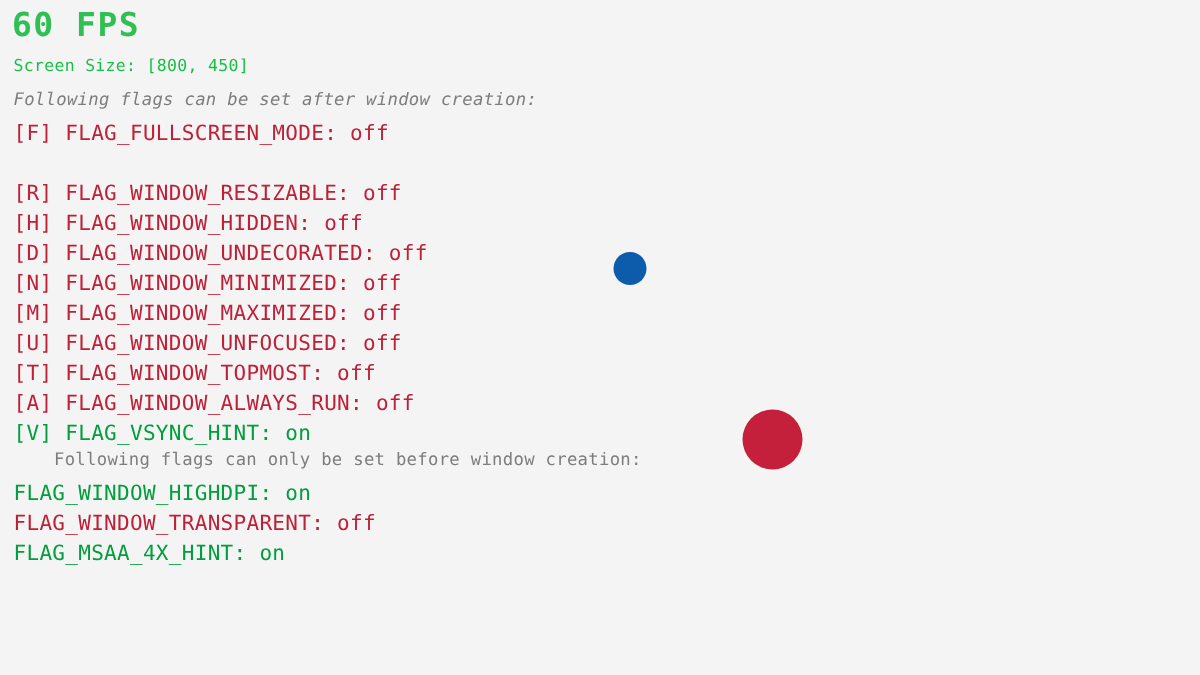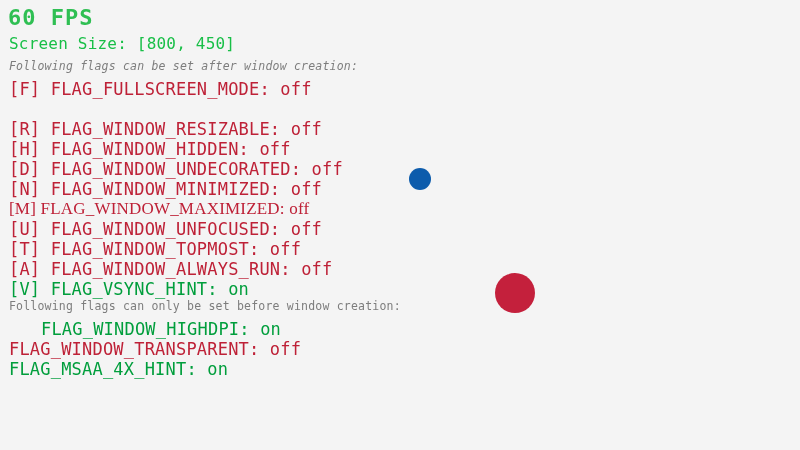--- a/index.html
+++ b/index.html
@@ -32,42 +32,42 @@
     font-size: 22px;
     line-height: 24px;
     font-weight: bold;
     color: #2fbf53;
     letter-spacing: 1px;
   }
 
   #screen-size {
     left: 9px;
     top: 37px;
-    font-size: 16px;
+    font-size: 11px;
     line-height: 14px;
     color: #18bf47;
     letter-spacing: 0.2px;
   }
 
   .section-note {
     font-size: 11.5px;
     line-height: 14px;
     color: #7d7d7d;
     letter-spacing: 0.2px;
   }
 
   #note-after  { left: 9px; top: 59px; font-style: italic; }
   #note-before { left: 9px; top: 299px; }
 
   .flag-list { position: absolute; }
   #flags-after  { left: 9px; top: 79px; }
   #flags-before { left: 9px; top: 319px; }
 
   .flag-line {
-    font-size: 17px;
+    font-size: 14px;
     line-height: 20px;
     height: 20px;
     white-space: pre;
     letter-spacing: 0.2px;
   }
   .flag-line.off { color: #be2137; }
   .flag-line.on  { color: #009e3c; }
 
   
   .ball { position: absolute; border-radius: 50%; }
@@ -98,31 +98,31 @@
   <div class="abs" id="screen-size" style="color: rgb(24, 191, 71);">Screen Size: [800, 450]</div>
 
   <div class="abs section-note" id="note-after" style="color: rgb(125, 125, 125);">Following flags can be set after window creation:</div>
 
   <div class="flag-list" id="flags-after">
       <div class="flag-line off" style="color: rgb(190, 33, 55);">[F] FLAG_FULLSCREEN_MODE: off</div>
       <div class="flag-line off" style="color: rgb(190, 33, 55); margin-top: 20px;">[R] FLAG_WINDOW_RESIZABLE: off</div>
       <div class="flag-line off" style="color: rgb(190, 33, 55);">[H] FLAG_WINDOW_HIDDEN: off</div>
       <div class="flag-line off" style="color: rgb(190, 33, 55);">[D] FLAG_WINDOW_UNDECORATED: off</div>
       <div class="flag-line off" style="color: rgb(190, 33, 55);">[N] FLAG_WINDOW_MINIMIZED: off</div>
-      <div class="flag-line off" style="color: rgb(190, 33, 55); font-family: Liberation Serif, serif;">[M] FLAG_WINDOW_MAXIMIZED: off</div>
+      <div class="flag-line off" style="color: rgb(190, 33, 55);">[M] FLAG_WINDOW_MAXIMIZED: off</div>
       <div class="flag-line off" style="color: rgb(190, 33, 55);">[U] FLAG_WINDOW_UNFOCUSED: off</div>
       <div class="flag-line off" style="color: rgb(190, 33, 55);">[T] FLAG_WINDOW_TOPMOST: off</div>
       <div class="flag-line off" style="color: rgb(190, 33, 55);">[A] FLAG_WINDOW_ALWAYS_RUN: off</div>
       <div class="flag-line on" style="color: rgb(0, 158, 60);">[V] FLAG_VSYNC_HINT: on</div>
     </div>
 
-  <div class="abs section-note" id="note-before" style="color: rgb(125, 125, 125);">Following flags can only be set before window creation:</div>
+  <div class="abs section-note" id="note-before" style="color: rgb(125, 125, 125); margin-left: 27px;">Following flags can only be set before window creation:</div>
 
   <div class="flag-list" id="flags-before">
-      <div class="flag-line on" style="color: rgb(0, 158, 60); margin-left: 32px;">FLAG_WINDOW_HIGHDPI: on</div>
+      <div class="flag-line on" style="color: rgb(0, 158, 60);">FLAG_WINDOW_HIGHDPI: on</div>
       <div class="flag-line off" style="color: rgb(190, 33, 55);">FLAG_WINDOW_TRANSPARENT: off</div>
       <div class="flag-line on" style="color: rgb(0, 158, 60);">FLAG_MSAA_4X_HINT: on</div>
     </div>
 
   <div class="ball" id="ball-blue" style="left: 409px; top: 168px; width: 22px; height: 22px; background: rgb(13, 92, 172);"></div>
 
   <div class="ball" id="ball-red" style="left: 495px; top: 273px; width: 40px; height: 40px; background: rgb(196, 32, 60);"></div>
 
 </div>
 

